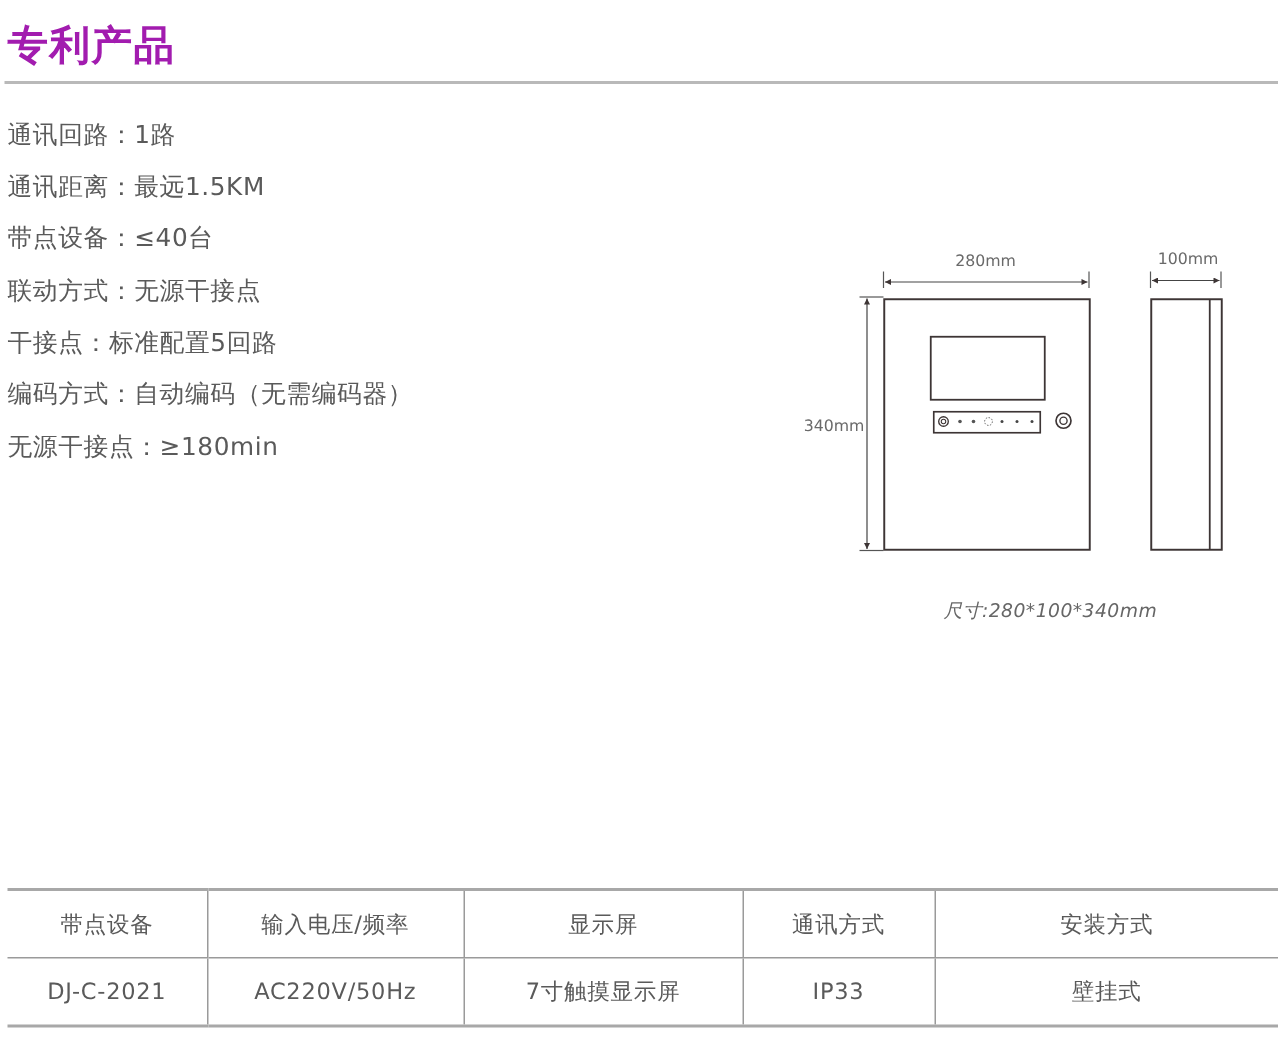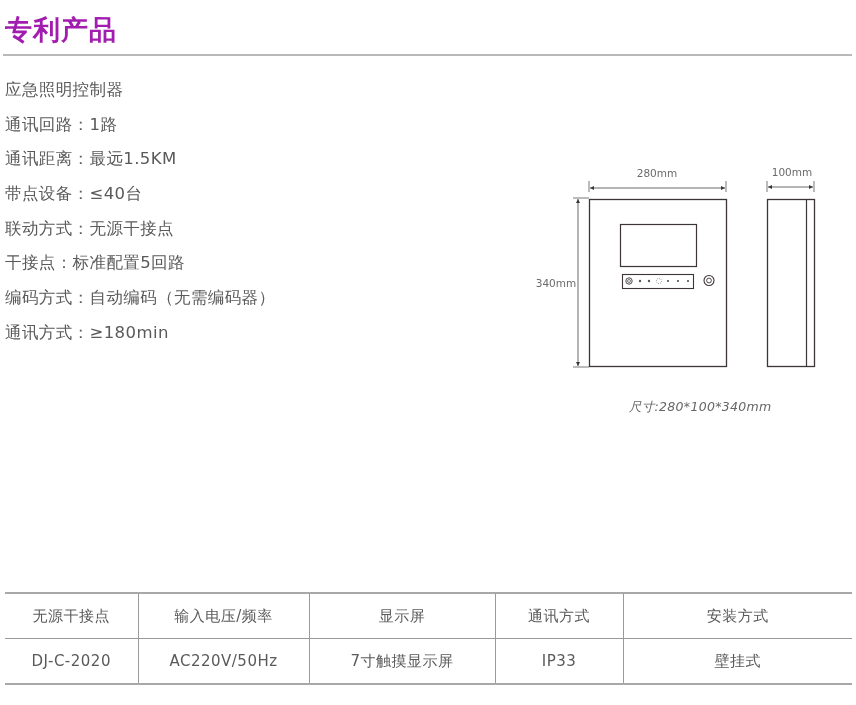--- a/index.html
+++ b/index.html
@@ -97,28 +97,27 @@
       border-bottom: 2px solid #a8a8a8;
     }
   </style>
 </head>
 <body>
 
 <div class="section-title">专利产品</div>
 <div class="title-rule"></div>
 
 <ul class="specs">
-  <li>应急照明控制器</li>
   <li>通讯回路：1路</li>
   <li>通讯距离：最远1.5KM</li>
   <li>带点设备：≤40台</li>
   <li>联动方式：无源干接点</li>
   <li>干接点：标准配置5回路</li>
   <li>编码方式：自动编码（无需编码器）</li>
-  <li>通讯方式：≥180min</li>
+  <li>无源干接点：≥180min</li>
 </ul>
 
 <svg class="drawing" viewBox="0 0 856 705" xmlns="http://www.w3.org/2000/svg">
   <defs>
     <marker id="arr" viewBox="0 0 10 10" refX="10" refY="5" markerWidth="7" markerHeight="5" orient="auto-start-reverse">
       <path d="M0,0 L10,5 L0,10 z" fill="#3d3535"></path>
     </marker>
   </defs>
 
   <g>
@@ -169,27 +168,27 @@
 <table class="spec-table">
   <colgroup>
     <col style="width:133px">
     <col style="width:171px">
     <col style="width:186px">
     <col style="width:128px">
     <col style="width:229px">
   </colgroup>
   <tbody>
       <tr class="head">
-    <th>无源干接点</th>
+    <th>带点设备</th>
     <th>输入电压/频率</th>
     <th>显示屏</th>
     <th>通讯方式</th>
     <th>安装方式</th>
   </tr>
   <tr class="row">
-    <td>DJ-C-2020</td>
+    <td>DJ-C-2021</td>
     <td>AC220V/50Hz</td>
     <td>7寸触摸显示屏</td>
     <td>IP33</td>
     <td>壁挂式</td>
   </tr>
 </tbody>
   </table>
 
 </body></html>

